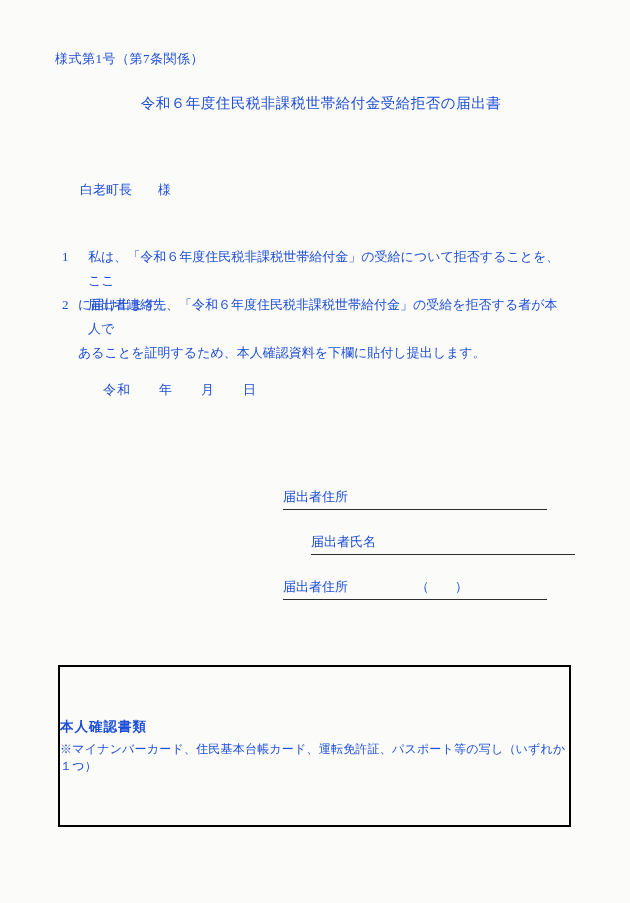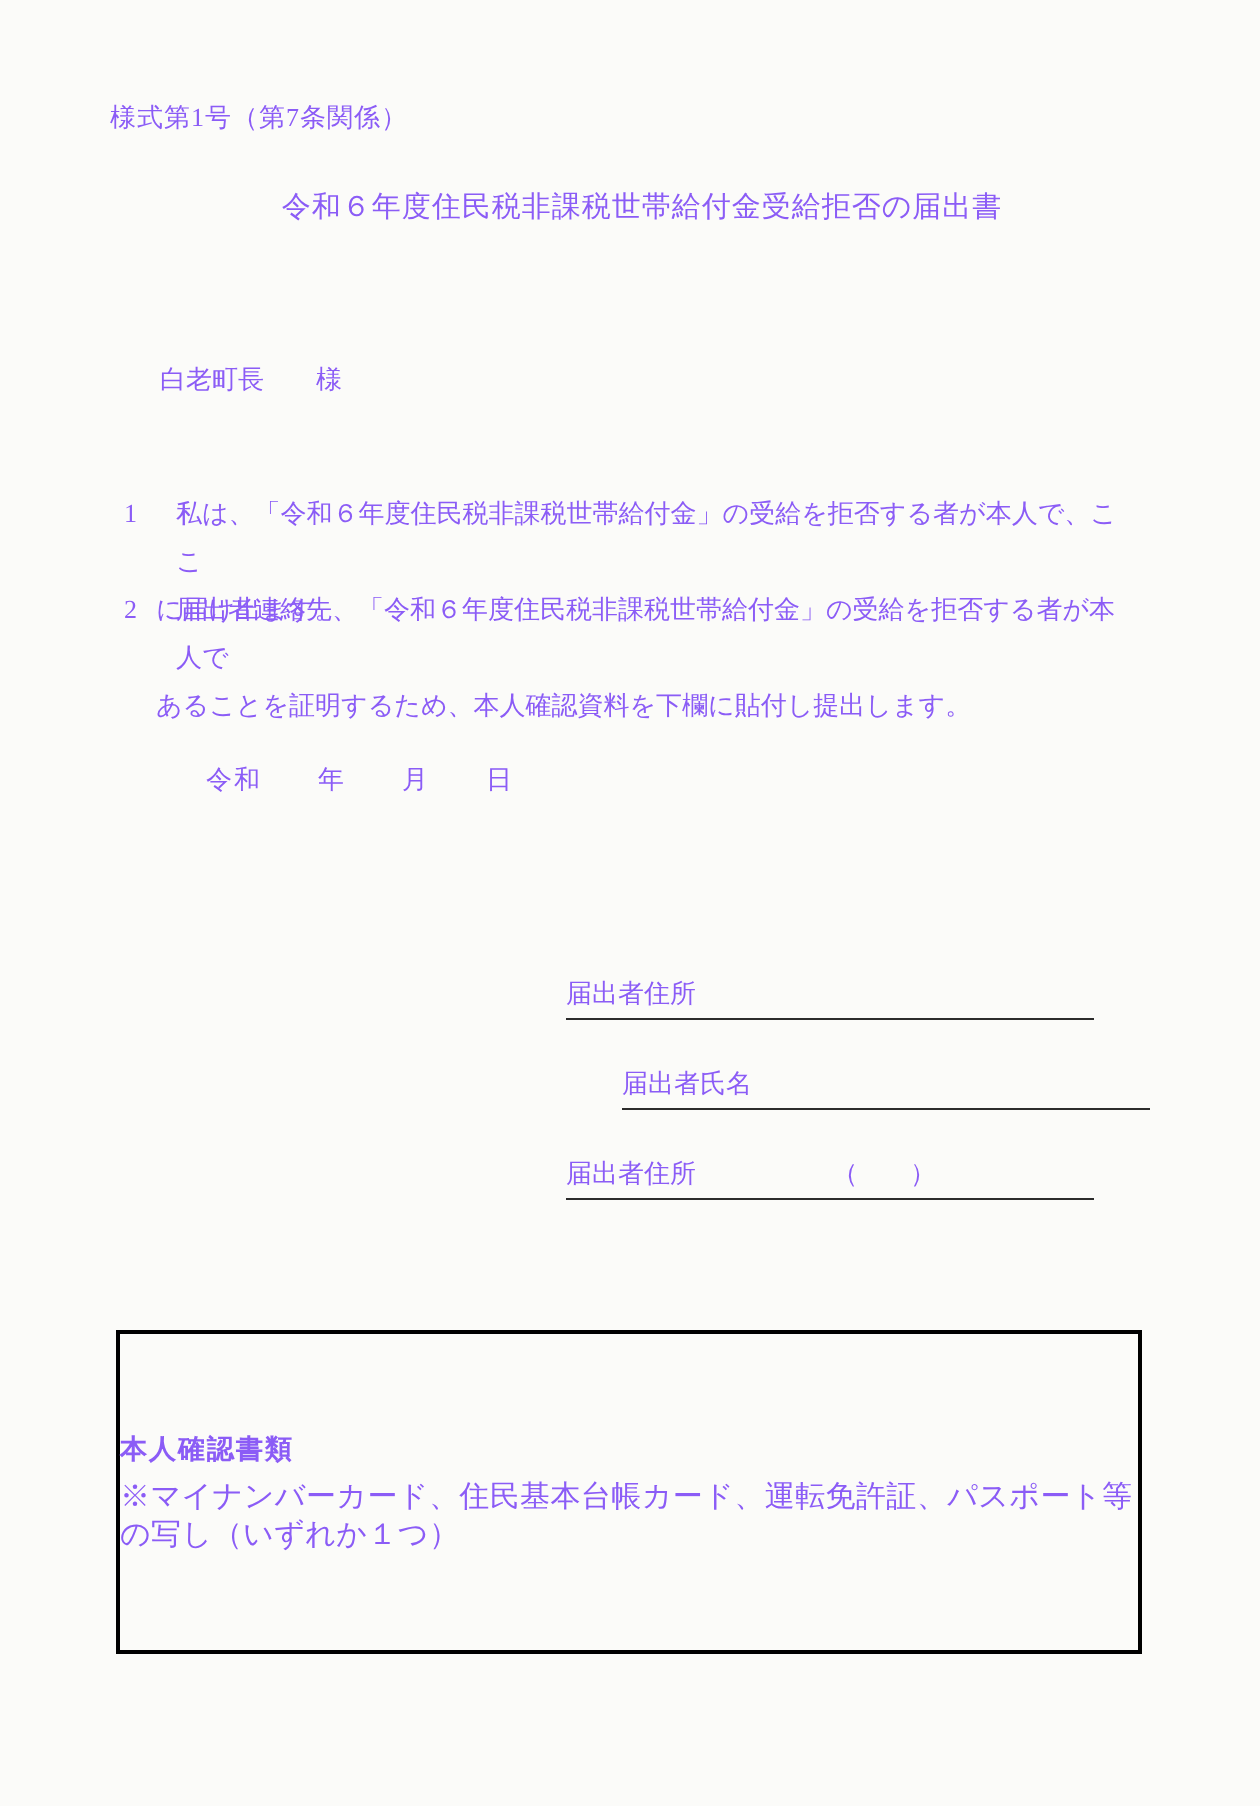--- a/index.html
+++ b/index.html
@@ -6,21 +6,21 @@
     margin: 0;
     padding: 0;
     background: #f3f3f1;
   }
   .page {
     position: relative;
     width: 630px;
     height: 903px;
     margin: 0 auto;
     background: #fbfbf9;
-    color: #8b5cf6;
+    color: #1d4ed8;
     font-family: "Liberation Serif", "DejaVu Serif", serif;
     overflow: hidden;
   }
   .abs { position: absolute; }
 
   .form-number {
     left: 55px;
     top: 50px;
     font-size: 13px;
     letter-spacing: 0.5px;
@@ -91,40 +91,40 @@
     flex-direction: column;
     justify-content: center;
   }
   .attach-title {
     font-size: 13.5px;
     font-weight: bold;
     letter-spacing: 1px;
     margin-bottom: 5px;
   }
   .attach-note {
-    font-size: 15px;
+    font-size: 12px;
     letter-spacing: 0.2px;
     font-family: Liberation Mono, monospace;
   }
 </style>
 </head>
 <body>
 
 <div class="page">
 
   <div class="abs form-number">様式第1号（第7条関係）</div>
 
   <div class="abs doc-title">令和６年度住民税非課税世帯給付金受給拒否の届出書</div>
 
   <div class="abs addressee">白老町長　　様</div>
 
   <div class="abs item item-1">
     <div class="line-first">
       <span class="num">1</span>
-      <span>私は、「令和６年度住民税非課税世帯給付金」の受給を拒否する者が本人で、ここ</span>
+      <span>私は、「令和６年度住民税非課税世帯給付金」の受給について拒否することを、ここ</span>
     </div>
     <div class="line-wrap">に届け出ます。</div>
   </div>
 
   <div class="abs item item-2">
     <div class="line-first">
       <span class="num">2</span>
       <span>届出者連絡先、「令和６年度住民税非課税世帯給付金」の受給を拒否する者が本人で</span>
     </div>
     <div class="line-wrap">あることを証明するため、本人確認資料を下欄に貼付し提出します。</div>

